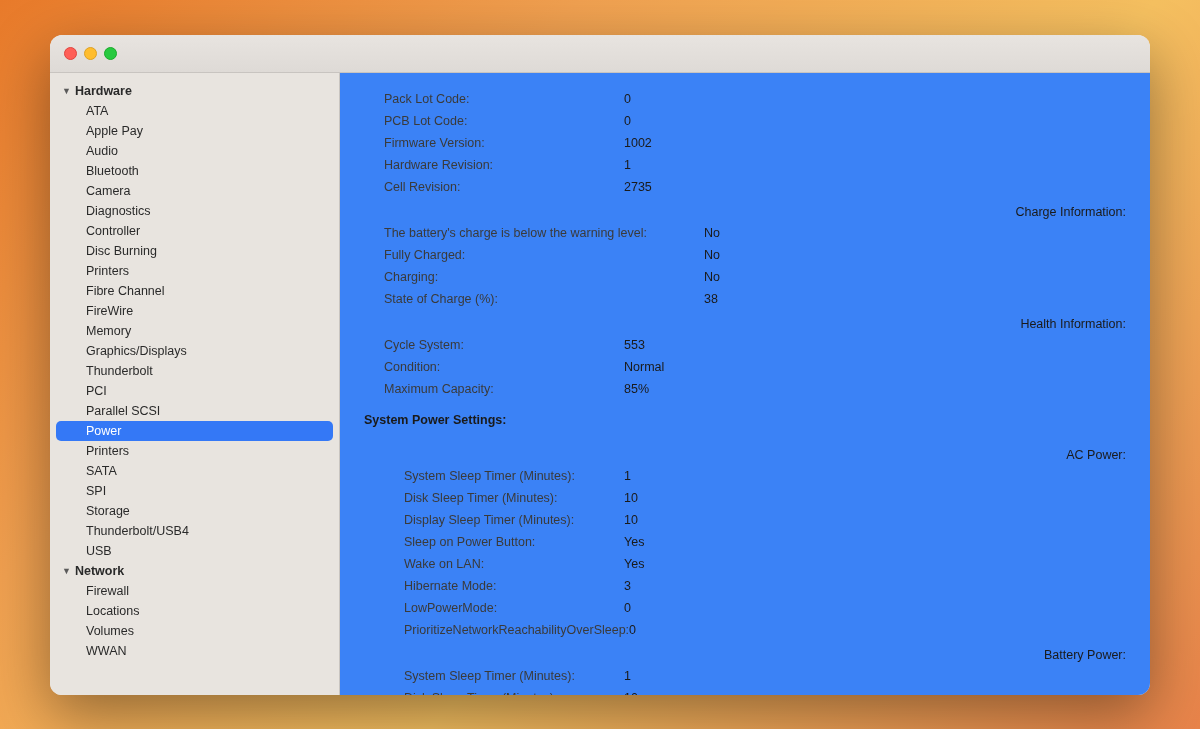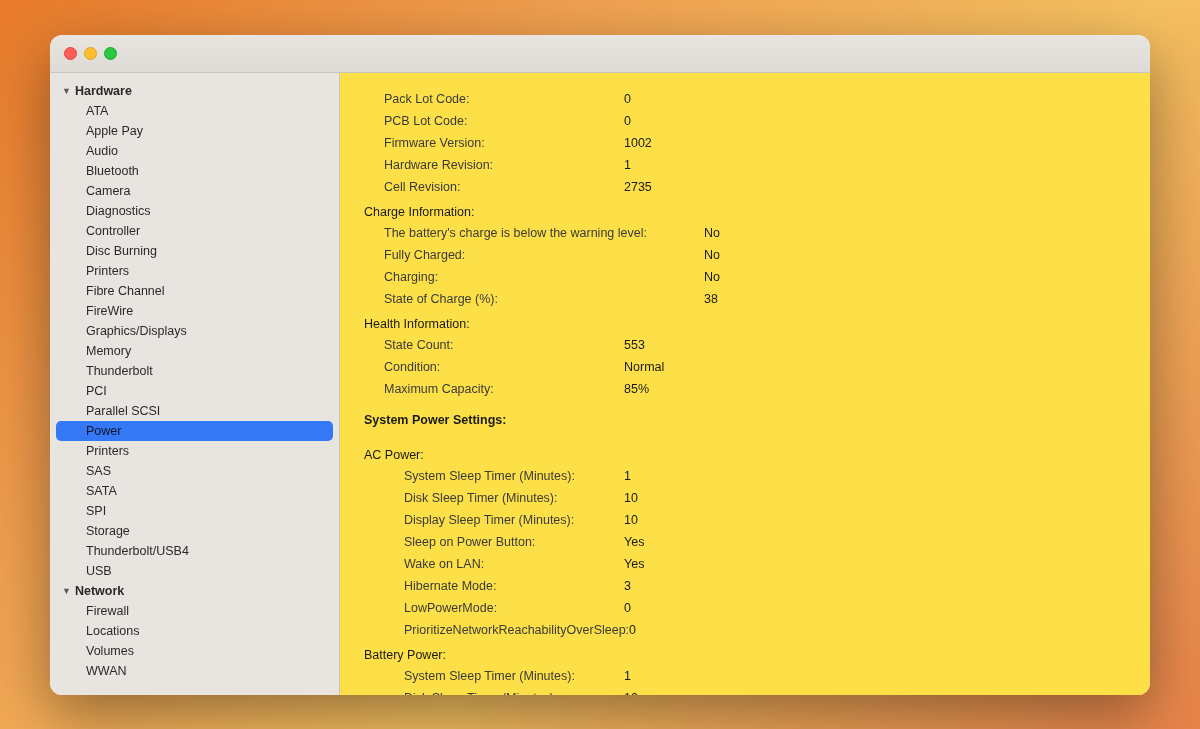--- a/index.html
+++ b/index.html
@@ -86,30 +86,30 @@
     }
     .sidebar-item {
       padding: 3px 10px 3px 36px;
       color: #2a2a2a;
       cursor: pointer;
       font-size: 12.5px;
       white-space: nowrap;
     }
     .sidebar-item.active {
       background: #3478f6;
-      color: #0f172a;
+      color: #ffffff;
       border-radius: 5px;
       margin: 0 6px;
       padding: 3px 4px 3px 30px;
     }
     .main-content {
       flex: 1;
       overflow-y: auto;
       padding: 16px 24px;
-      background: #fde047;
+      background: #3b82f6;
       font-size: 12.5px;
       color: #1a1a1a;
     }
     .main-content::-webkit-scrollbar { width: 8px; }
     .main-content::-webkit-scrollbar-track { background: transparent; }
     .main-content::-webkit-scrollbar-thumb { background: #c0bcb8; border-radius: 4px; }
     .info-row {
       display: flex;
       margin-bottom: 2px;
       line-height: 1.6;
@@ -132,20 +132,21 @@
       margin-top: 14px;
       margin-bottom: 21px;
       font-size: 12.5px;
       color: #1a1a1a;
     }
     .sub-section-header {
       margin-top: 8px;
       margin-bottom: 4px;
       font-size: 12.5px;
       color: #1a1a1a;
+      text-align: right;
     }
     .wide-label-indent {
       padding-left: 20px;
       min-width: 340px;
     }
   </style>
 </head>
 <body>
 
 <div class="window">
@@ -164,28 +165,27 @@
         <div class="sidebar-item">Apple Pay</div>
         <div class="sidebar-item">Audio</div>
         <div class="sidebar-item">Bluetooth</div>
         <div class="sidebar-item">Camera</div>
         <div class="sidebar-item">Diagnostics</div>
         <div class="sidebar-item">Controller</div>
         <div class="sidebar-item">Disc Burning</div>
         <div class="sidebar-item">Printers</div>
         <div class="sidebar-item">Fibre Channel</div>
         <div class="sidebar-item">FireWire</div>
+        <div class="sidebar-item">Memory</div>
         <div class="sidebar-item">Graphics/Displays</div>
-        <div class="sidebar-item">Memory</div>
         <div class="sidebar-item">Thunderbolt</div>
         <div class="sidebar-item">PCI</div>
         <div class="sidebar-item">Parallel SCSI</div>
         <div class="sidebar-item active">Power</div>
         <div class="sidebar-item">Printers</div>
-        <div class="sidebar-item">SAS</div>
         <div class="sidebar-item">SATA</div>
         <div class="sidebar-item">SPI</div>
         <div class="sidebar-item">Storage</div>
         <div class="sidebar-item">Thunderbolt/USB4</div>
         <div class="sidebar-item">USB</div>
         <div class="sidebar-section-header"><span class="arrow">▼</span>Network</div>
         <div class="sidebar-item">Firewall</div>
         <div class="sidebar-item">Locations</div>
         <div class="sidebar-item">Volumes</div>
         <div class="sidebar-item">WWAN</div>
@@ -223,21 +223,21 @@
         <div class="info-row">
           <span class="info-label wide-label-indent">Charging:</span>
           <span class="info-value">No</span>
         </div>
         <div class="info-row">
           <span class="info-label wide-label-indent">State of Charge (%):</span>
           <span class="info-value">38</span>
         </div>
         <div class="sub-section-header">Health Information:</div>
         <div class="info-row">
-          <span class="info-label info-label-indent1">State Count:</span>
+          <span class="info-label info-label-indent1">Cycle System:</span>
           <span class="info-value">553</span>
         </div>
         <div class="info-row">
           <span class="info-label info-label-indent1">Condition:</span>
           <span class="info-value">Normal</span>
         </div>
         <div class="info-row">
           <span class="info-label info-label-indent1">Maximum Capacity:</span>
           <span class="info-value">85%</span>
         </div>

